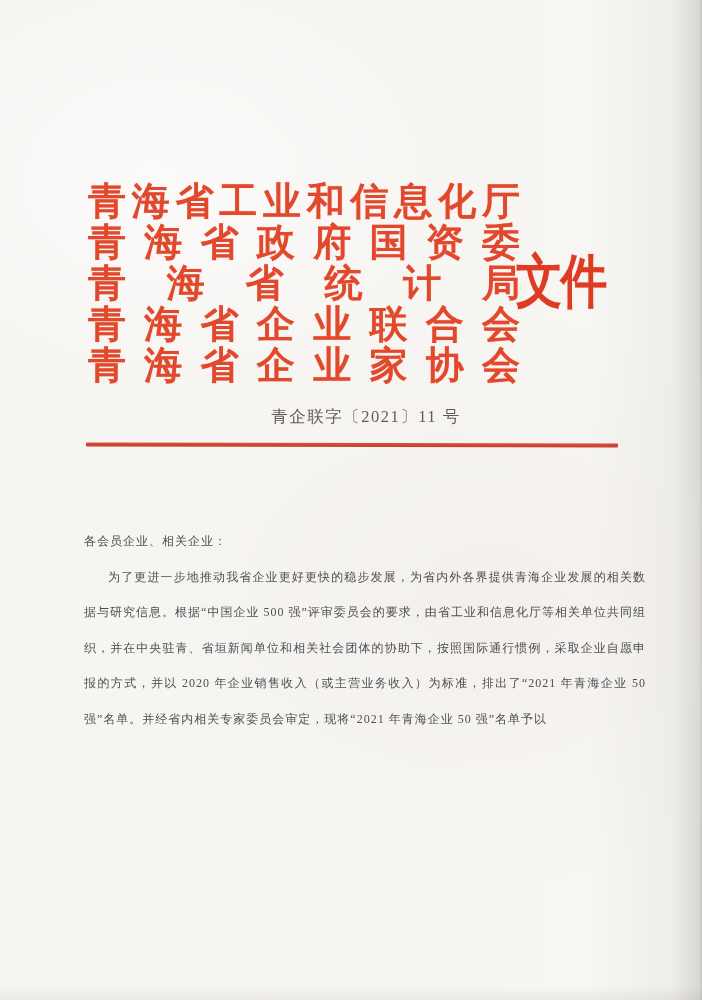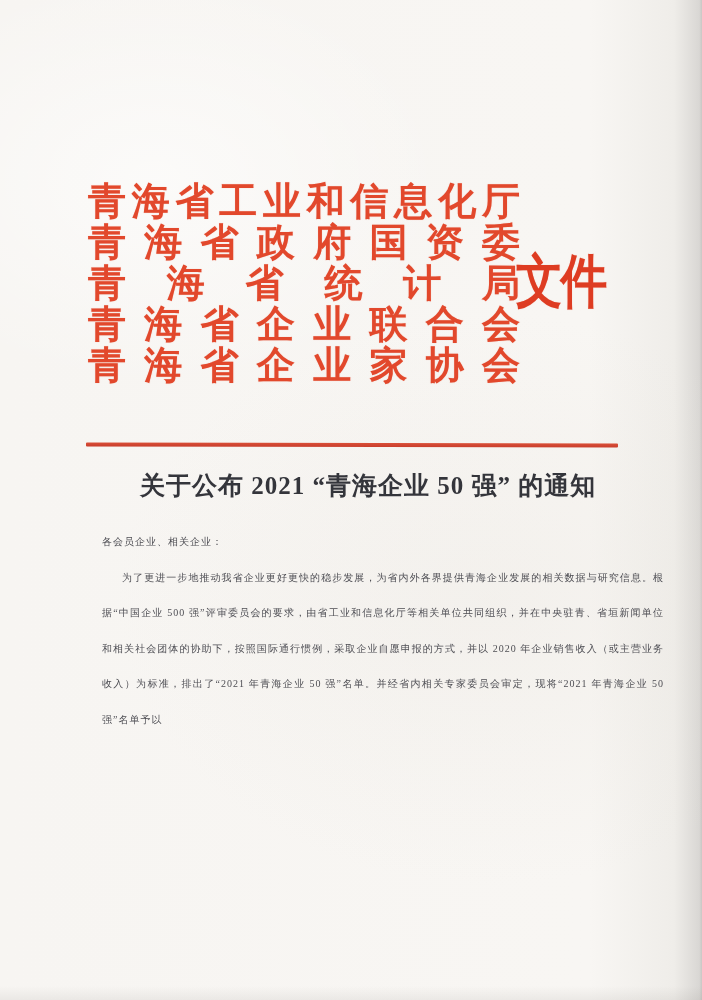--- a/index.html
+++ b/index.html
@@ -66,22 +66,22 @@
   .doc-title {
     position: absolute; left: 85px; top: 469px; width: 566px;
     text-align: center;
     font-size: 25px; font-weight: bold; letter-spacing: 1px;
     color: #34353b;
     white-space: nowrap;
   }
 
   
   .body-text {
-    position: absolute; left: 102px; top: 524px; width: 562px;
-    font-size: 10px; line-height: 35.5px; letter-spacing: 1px;
+    position: absolute; left: 84px; top: 524px; width: 562px;
+    font-size: 12px; line-height: 35.5px; letter-spacing: 1px;
     color: #4e4e54;
     text-align: justify;
   }
   .body-text p { margin: 0; }
   .salutation { margin: 0 0 4px 0; }
   .para { text-indent: 2em; }
 </style>
 </head>
 <body>
 
@@ -135,23 +135,23 @@
         <span>企</span>
         <span>业</span>
         <span>家</span>
         <span>协</span>
         <span>会</span>
       </div>
   </div>
 
   <div class="doc-type">文件</div>
 
+  <div class="ref-number">青企联字〔2021〕11 号</div>
 
   <div class="red-rule"></div>
 
-  <div class="doc-title">关于公布 2021 “青海企业 50 强” 的通知</div>
 
   <div class="body-text">
     <p class="salutation">各会员企业、相关企业：</p>
     <p class="para">为了更进一步地推动我省企业更好更快的稳步发展，为省内外各界提供青海企业发展的相关数据与研究信息。根据“中国企业 500 强”评审委员会的要求，由省工业和信息化厅等相关单位共同组织，并在中央驻青、省垣新闻单位和相关社会团体的协助下，按照国际通行惯例，采取企业自愿申报的方式，并以 2020 年企业销售收入（或主营业务收入）为标准，排出了“2021 年青海企业 50 强”名单。并经省内相关专家委员会审定，现将“2021 年青海企业 50 强”名单予以</p>
   </div>
 
 </div>
 
 </body></html>

